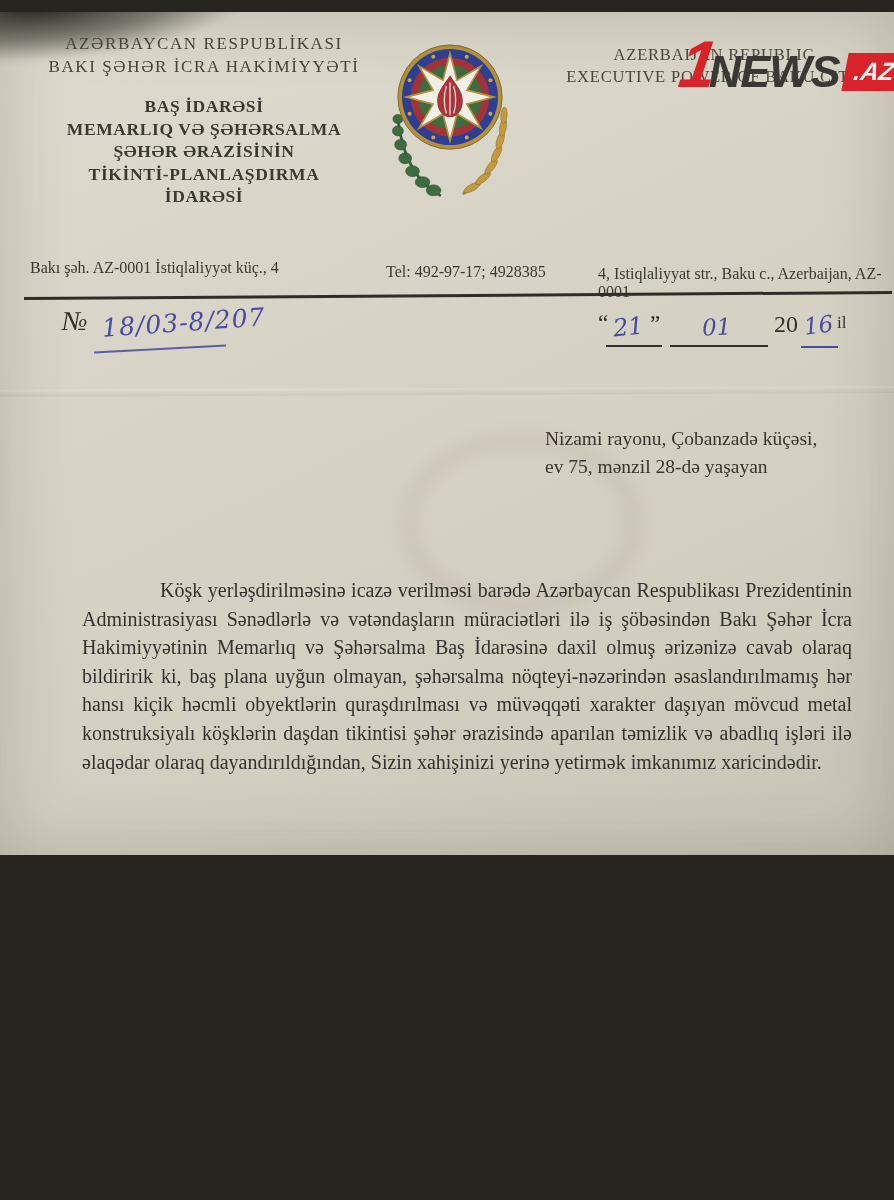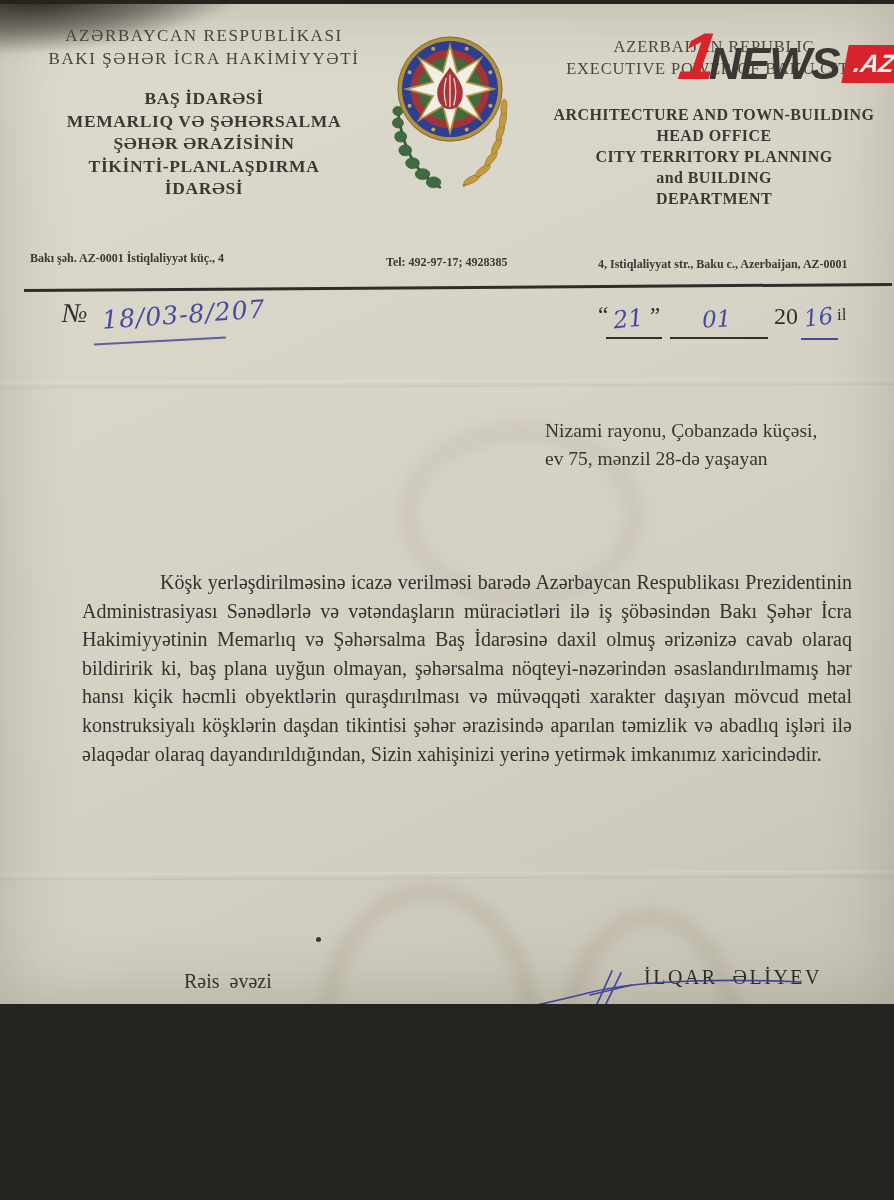--- a/index.html
+++ b/index.html
@@ -1,17 +1,17 @@
 <!DOCTYPE html>
 <html><head>
 <meta charset="utf-8">
 <style>
   html,body { margin:0; padding:0; background:#26241f; }
   .page {
-    position:relative; width:894px; height:1000px; margin:4px auto;
+    position:relative; width:894px; height:843px; margin:12px auto;
     background:linear-gradient(155deg,#dedacd 0%, #d8d4c7 35%, #d2cec0 70%, #c7c3b5 100%);
     overflow:hidden; font-family:"Liberation Serif", serif; color:#3a3834;
   }
   .page::after { content:''; position:absolute; inset:0; pointer-events:none;
     box-shadow:inset 0 0 70px rgba(70,62,45,0.22); }
   .corner-tl { position:absolute; top:-26px; left:-50px; width:300px; height:70px;
     background:radial-gradient(ellipse at 30% 20%, rgba(22,20,16,0.95) 0%, rgba(22,20,16,0.45) 45%, rgba(22,20,16,0) 72%);
     filter:blur(3px); transform:rotate(-4deg); }
   .crease { position:absolute; left:0; width:100%; height:7px; opacity:.5; pointer-events:none;
     background:linear-gradient(180deg, rgba(255,255,255,0.35), rgba(95,88,70,0.18)); }
@@ -39,21 +39,21 @@
   
   .logo { position:absolute; left:680px; top:22px; z-index:6; white-space:nowrap;
     font-family:"Liberation Sans", sans-serif; font-style:italic; font-weight:bold; }
   .logo .one { color:#d8232a; font-size:66px; line-height:60px; display:inline-block; transform:skewX(-8deg); }
   .logo .news { color:#16151
 3; font-size:45px; letter-spacing:-1px; display:inline-block; margin-left:-8px; }
   .logo .az { display:inline-block; background:#d8232a; color:#f6f4ee; font-size:25px;
     padding:4px 9px 5px; transform:skewX(-11deg); margin-left:5px; position:relative; top:-7px; }
 
   
-  .contact { position:absolute; font-weight:bold; font-size:12px; color:#3a3833;text-align:right; }
+  .contact { position:absolute; font-weight:normal; font-size:16px; color:#3a3833; }
   .contact.left { left:30px; top:247px; }
   .contact.center { left:386px; top:251px; }
   .contact.right { left:598px; top:253px; }
   .rule { position:absolute; left:24px; top:282px; width:868px; height:3px;
     background:#2f2d29; transform:rotate(-0.4deg); }
 
   
   .no-label { position:absolute; left:62px; top:294px; font-size:27px; font-style:italic; color:#33312d; }
   .hand { color:#474aa0; font-style:italic; font-family:"DejaVu Serif", serif; }
   .no-value { position:absolute; left:102px; top:296px; font-size:25px; transform:rotate(-4deg); letter-spacing:1px; }
@@ -157,27 +157,20 @@
       <path d="M70,48 C70,60 70,72 70,84"></path>
       <path d="M74,52 C77,62 77,72 74,82"></path>
     </g>
   </svg>
 
   <div class="hdr-right">
     <div class="org">
       <div>AZERBAIJAN REPUBLIC</div>
       <div>EXECUTIVE POWER OF BAKU CITY</div>
     </div>
-    <div class="dept">
-      <div>ARCHITECTURE AND TOWN-BUILDING</div>
-      <div>HEAD OFFICE</div>
-      <div>CITY TERRITORY PLANNING</div>
-      <div>and BUILDING</div>
-      <div>DEPARTMENT</div>
-    </div>
   </div>
 
   <div class="logo">
     <span class="one">1</span><span class="news">NEWS</span><span class="az">.AZ</span>
   </div>
 
   <div class="contact left">Bakı şəh. AZ-0001 İstiqlaliyyət küç., 4</div>
   <div class="contact center">Tel: 492-97-17; 4928385</div>
   <div class="contact right">4, Istiqlaliyyat str., Baku c., Azerbaijan, AZ-0001</div>
   <div class="rule"></div>

